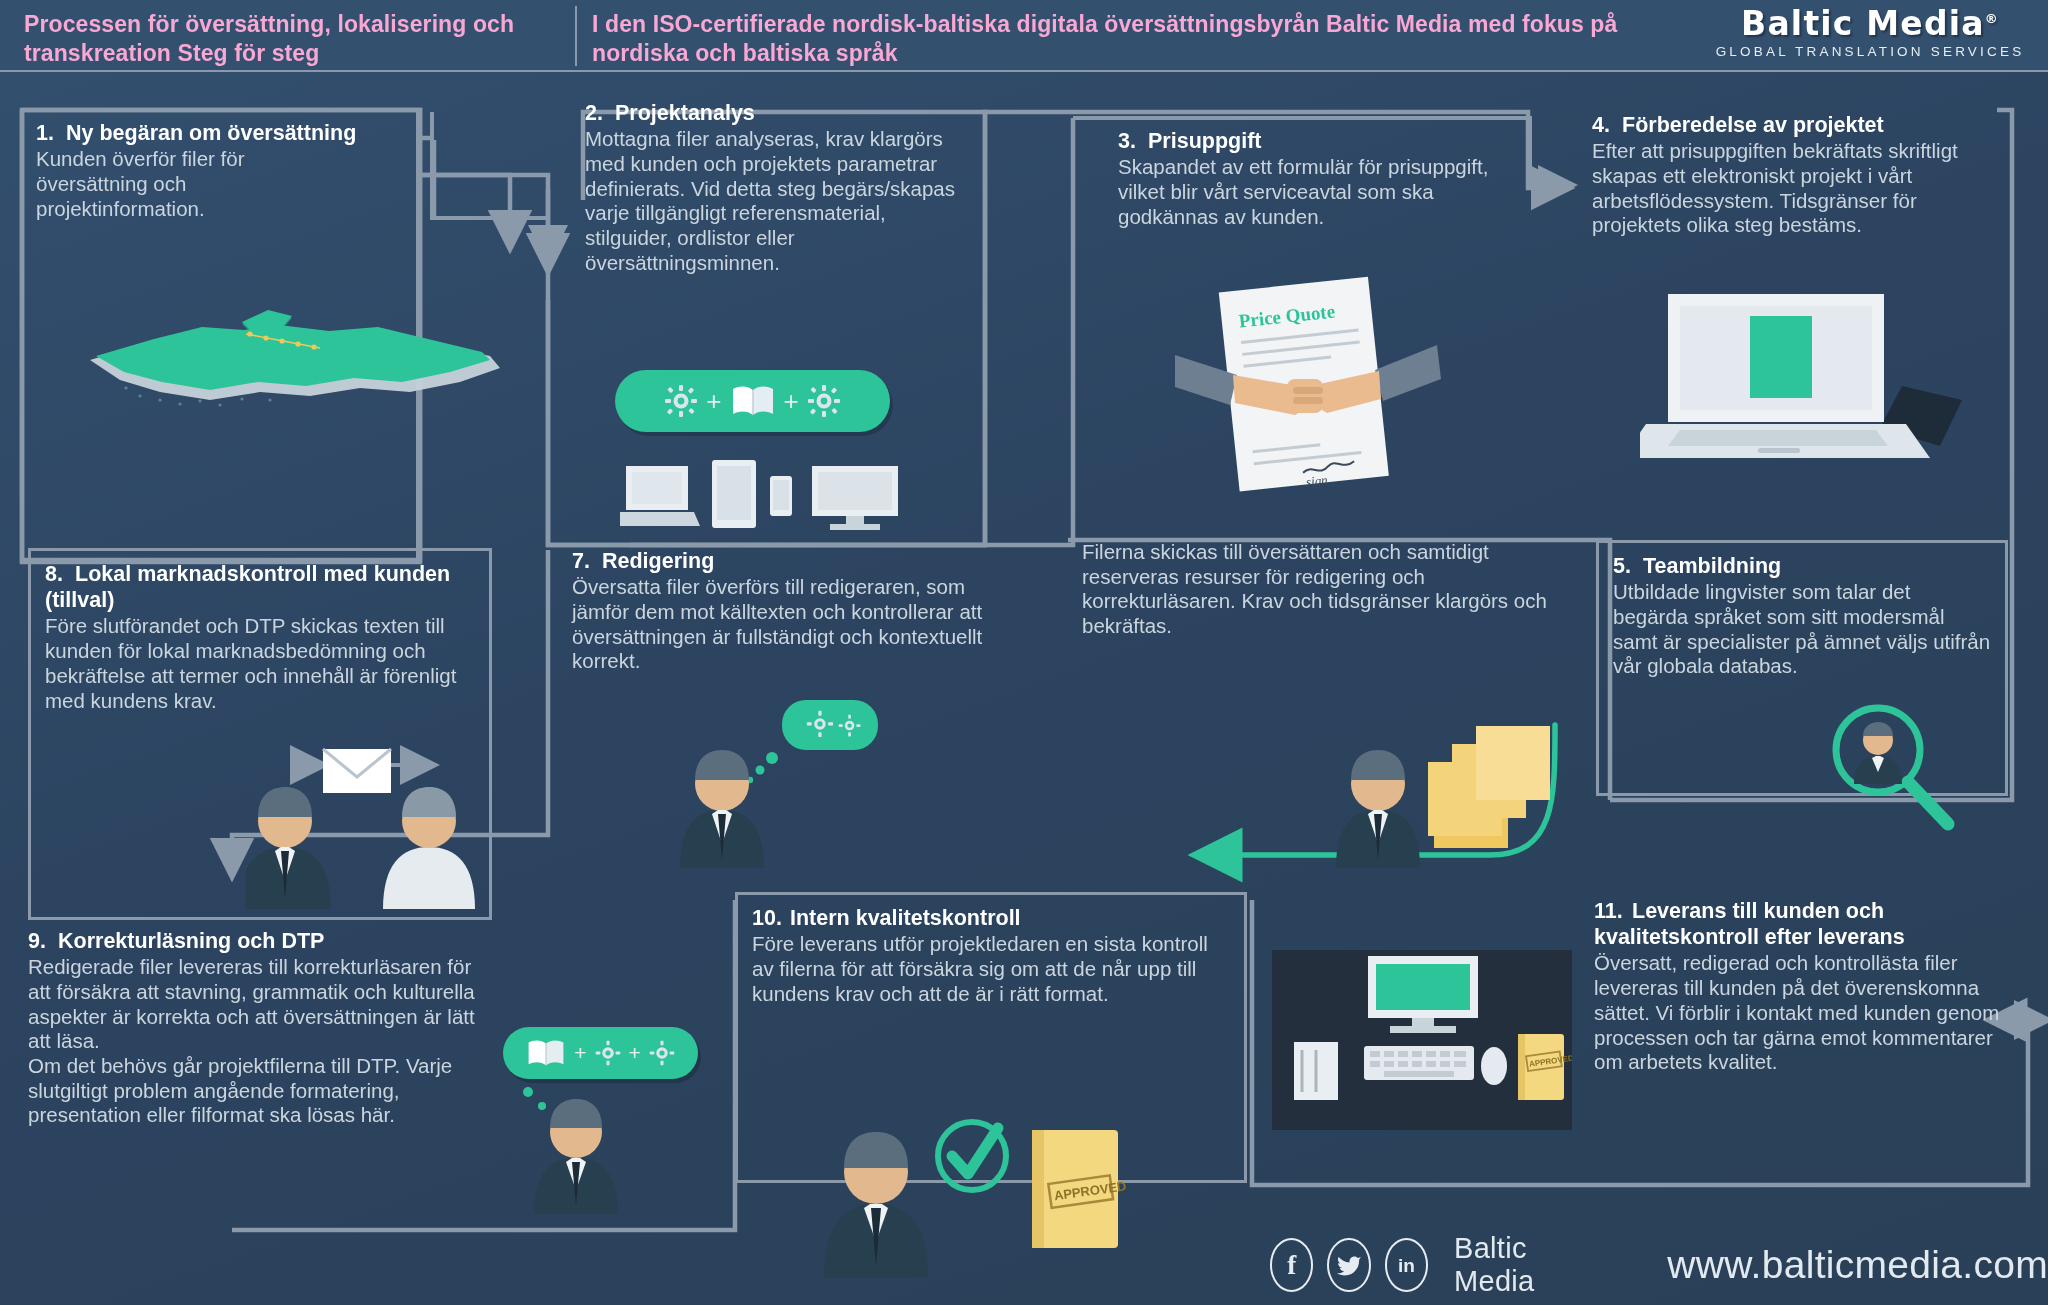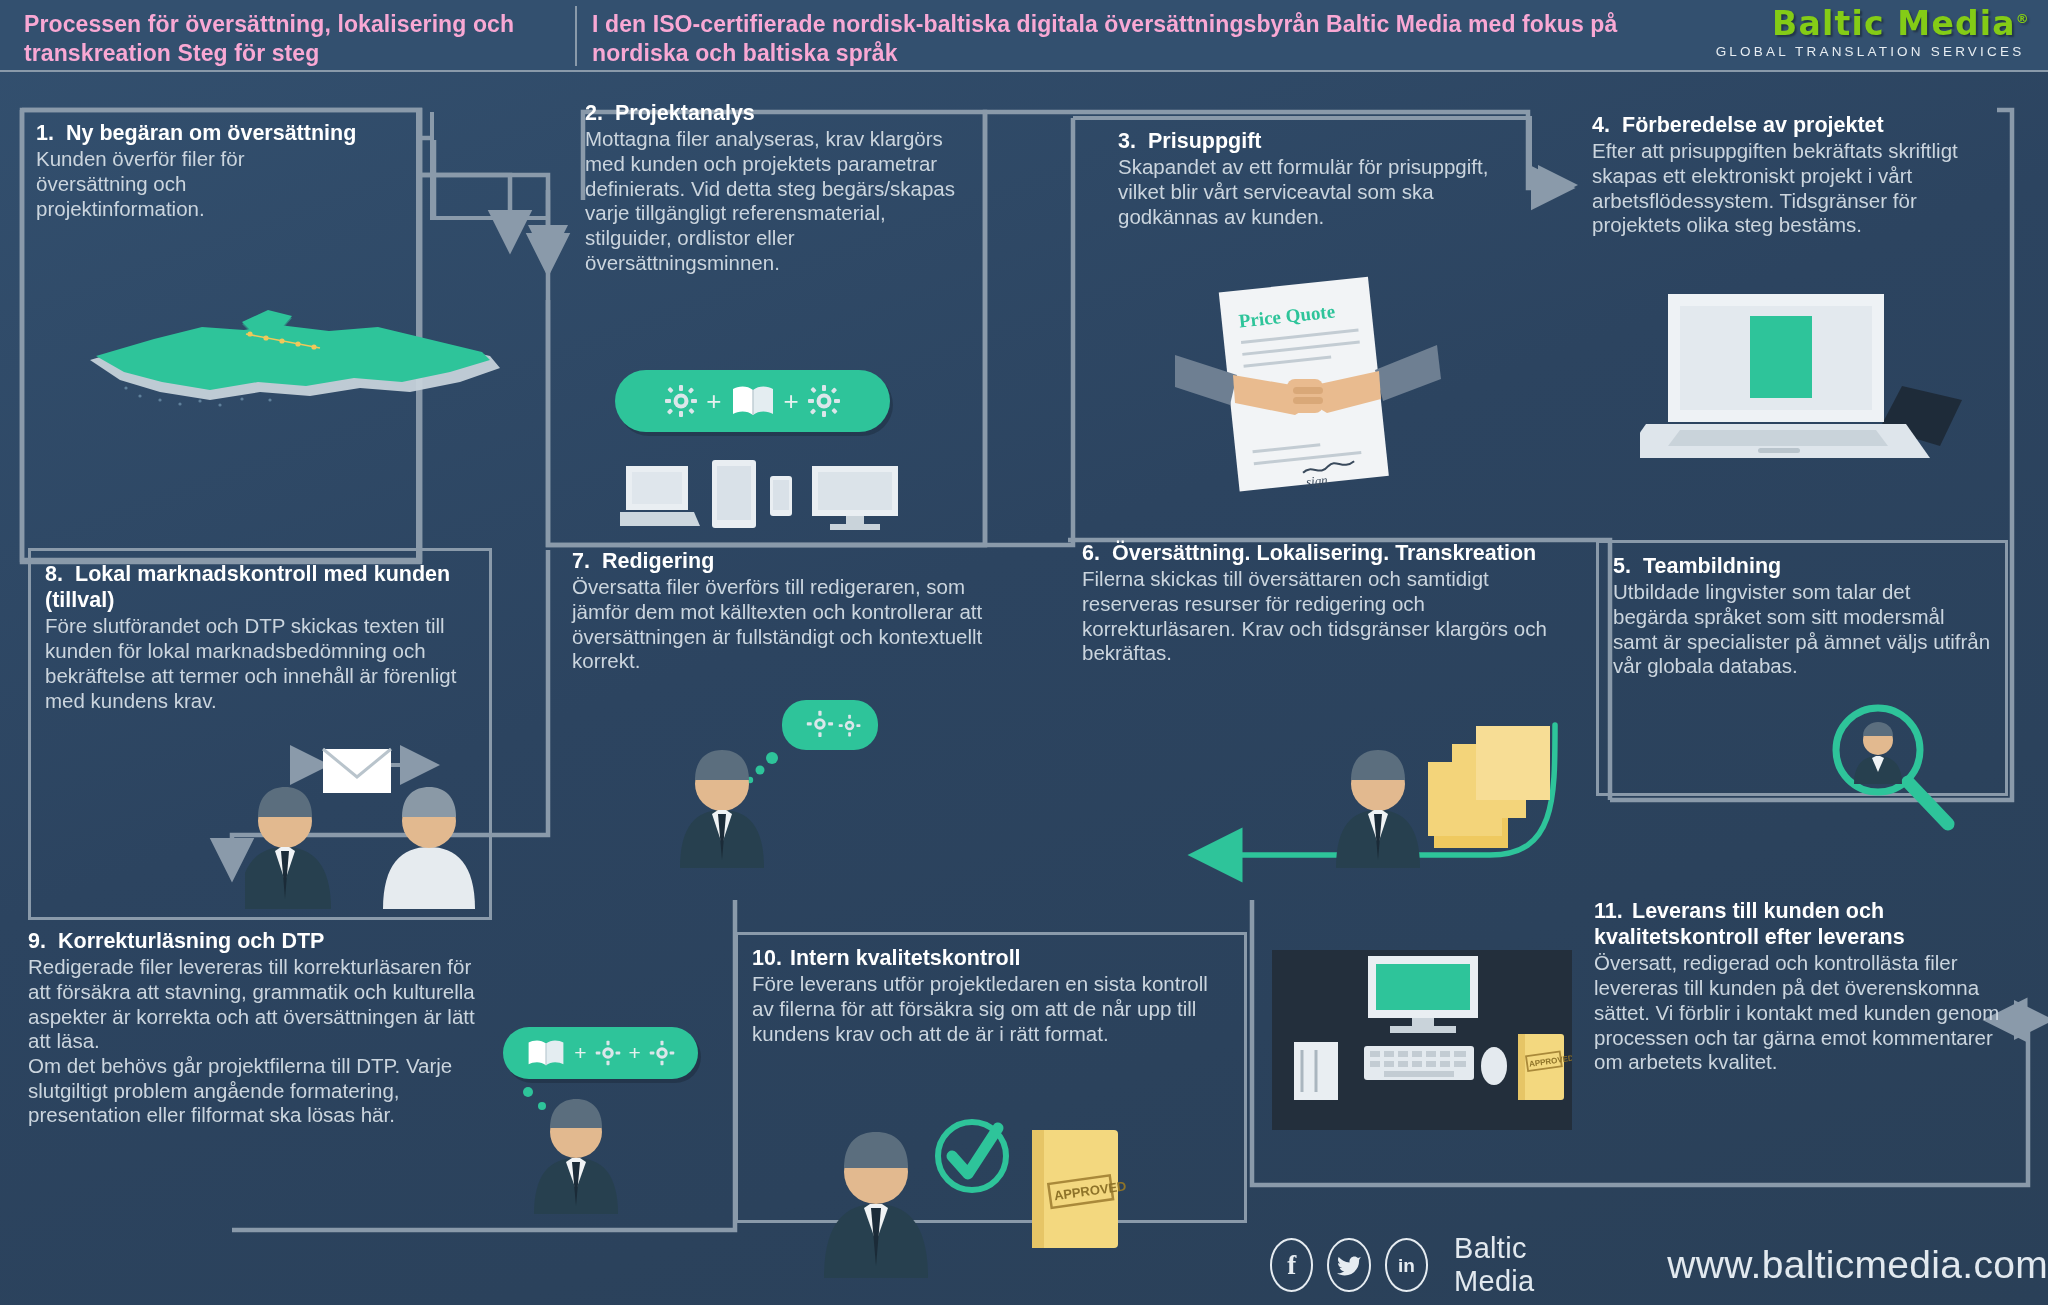--- a/index.html
+++ b/index.html
@@ -34,25 +34,24 @@
     line-height: 1.28;
     letter-spacing: .1px;
   }
   #ht-left { left: 24px; top: 10px; width: 545px; }
   #ht-right { left: 592px; top: 10px; width: 1100px; }
 
   .logo {
     position: absolute; right: 18px; top: 4px; width: 320px; text-align: center;
   }
   .logo-main {
-    font-size: 33px; font-weight: bold; color: #84cc16;
+    font-size: 33px; font-weight: bold; color: #ffffff;
     font-family: "DejaVu Sans", sans-serif;
     letter-spacing: 1.2px;
     text-shadow: 2px 2px 2px rgba(0,0,0,.35);
-    text-align: right;
   }
   .logo-main sup { font-size: 13px; vertical-align: super; }
   .logo-sub {
     font-size: 13.5px; color: #e7edf2; letter-spacing: 3.2px;
     margin-top: 1px;
     font-family: "Liberation Sans", sans-serif;
   }
 
   
   #wires { position: absolute; left:0; top:0; width: 2048px; height: 1305px; }
@@ -422,23 +421,20 @@
       <g>
         <path d="M36,84 C36,64 46,56 60,56 C74,56 84,64 84,84 Z" fill="#27404f"></path>
         <circle cx="60" cy="40" r="15" fill="#e2b98f"></circle>
         <path d="M45,36 C45,26 54,22 60,22 C68,22 75,27 75,36 L45,36 Z" fill="#5b6e7e"></path>
         <path d="M54,58 L60,72 L66,58 L62,56 L58,56 Z" fill="#f0f3f5"></path>
       </g>
     </svg>
   </div>
 
   <div class="step plain" style="left:1082px; top:540px; width:480px;">
-    <div class="title">
-      <span class="num">6.</span><span>Översättning. Lokalisering. Transkreation</span>
-    </div>
     <div class="body" style="width:470px;">Filerna skickas till översättaren och samtidigt reserveras resurser för redigering och korrekturläsaren. Krav och tidsgränser klargörs och bekräftas.</div>
   </div>
 
   <div class="ill" style="left:1330px; top:710px; width:290px; height:160px;">
     <svg width="290" height="160" viewBox="0 0 290 160">
 
       <g>
         <rect x="104" y="64" width="74" height="74" fill="#efc95f"></rect>
         <rect x="98" y="52" width="74" height="74" fill="#f3d47a"></rect>
         <rect x="122" y="34" width="74" height="74" fill="#f3d47a"></rect>
@@ -574,21 +570,21 @@
       <g>
         <path d="M14,134 C14,94 30,78 56,78 C82,78 98,94 98,134 Z" fill="#27404f"></path>
         <circle cx="56" cy="52" r="26" fill="#e2b98f"></circle>
         <path d="M30,48 C30,27 43,19 56,19 C72,19 82,29 82,48 L30,48 Z" fill="#5b6e7e"></path>
         <path d="M46,82 L56,110 L66,82 L60,78 L52,78 Z" fill="#f0f3f5"></path>
         <path d="M52,82 L56,126 L60,82 Z" fill="#1b2b38"></path>
       </g>
     </svg>
   </div>
 
-  <div class="step boxed" style="left:735px; top:892px; width:512px;margin-top:40px;">
+  <div class="step boxed" style="left:735px; top:892px; width:512px;">
     <div class="title">
       <span class="num" style="min-width:38px">10.</span><span>Intern kvalitetskontroll</span>
     </div>
     <div class="body">Före leverans utför projektledaren en sista kontroll av filerna för att försäkra sig om att de når upp till kundens krav och att de är i rätt format.</div>
     <div style="height:170px"></div>
   </div>
 
   <div class="ill" style="left:820px; top:1090px; width:330px; height:190px;">
     <svg width="330" height="190" viewBox="0 0 330 190">
 

